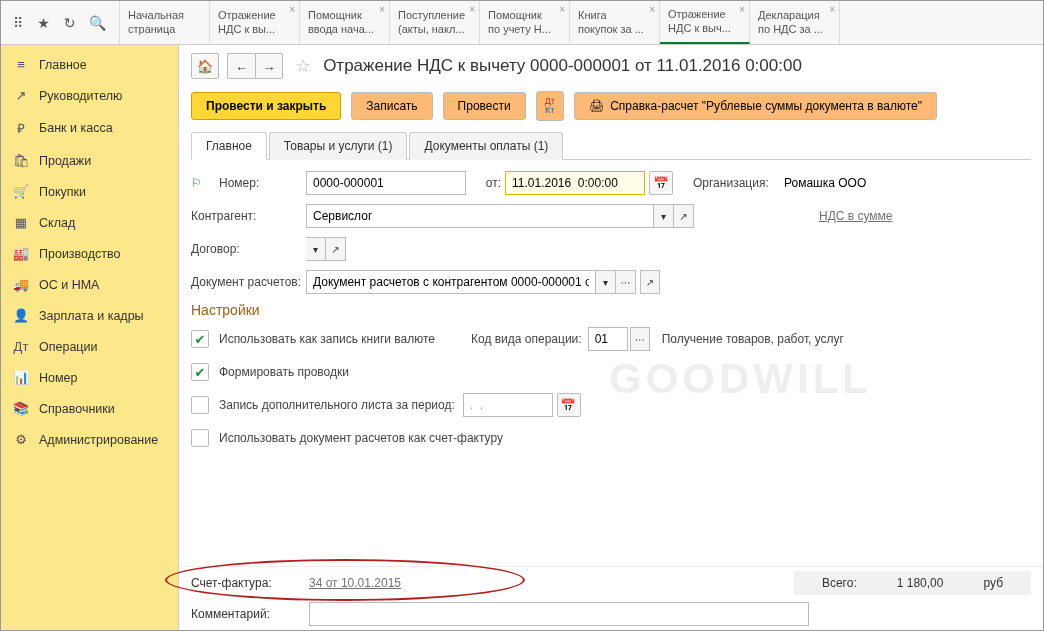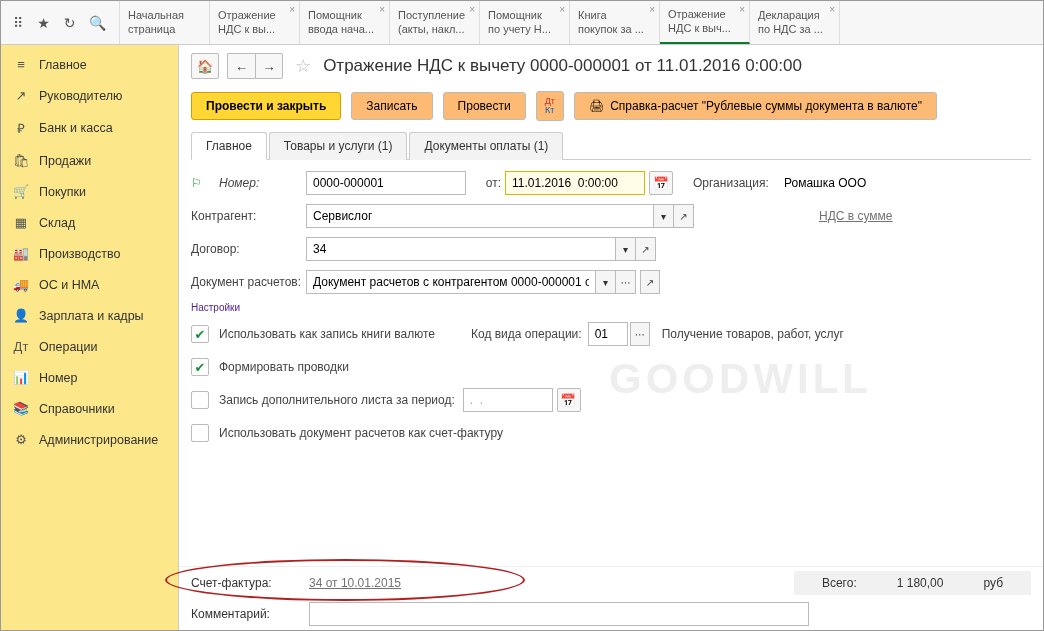--- a/index.html
+++ b/index.html
@@ -51,21 +51,21 @@
 
 .form-area { padding: 10px 12px; }
 .row { display: flex; align-items: center; margin-bottom: 7px; min-height: 26px; }
 .lbl { font-size: 12px; color: #444; }
 .lbl.col1 { width: 115px; padding-left: 28px; }
 .input { border: 1px solid #bbb; height: 24px; padding: 0 6px; font-size: 12px; background: #fff; }
 .input.highlight { border: 1px solid #d6b800; background: #fffde8; }
 .drop-btn, .open-btn { width: 20px; height: 24px; border: 1px solid #bbb; border-left: none; background: #f5f5f5; display: inline-flex; align-items: center; justify-content: center; font-size: 10px; cursor: pointer; }
 .cal-btn { margin-left: 4px; }
 .link { color: #737373; text-decoration: underline; cursor: pointer; text-align: center; }
-.section-title { color: #4c1d95; font-size: 10px; margin: 6px 0 8px; }
+.section-title { color: #a16207; font-size: 14px; margin: 6px 0 8px; }
 .chk { width: 18px; height: 18px; border: 1px solid #bbb; border-radius: 2px; display: inline-flex; align-items: center; justify-content: center; margin-right: 10px; cursor: pointer; font-size: 13px; color: #1a8f3b; }
 .chk.checked::after { content: "✔"; }
 
 
 .footer-row { display: flex; align-items: center; padding: 6px 12px; border-top: 1px solid #eee; height: 32px; }
 .footer-row .lbl-f { width: 118px; }
 .total-box { margin-left: auto; background: #f1f1f1; padding: 5px 28px; display: flex; gap: 40px; align-items: center; }
 .ellipse-mark { position: absolute; border: 2px solid #b02020; border-radius: 50%; pointer-events: none; }
 
 
@@ -211,40 +211,39 @@
       <div class="inner-tabs" id="inner-tabs">
           <div class="inner-tab active">Главное</div>
           <div class="inner-tab">Товары и услуги (1)</div>
           <div class="inner-tab">Документы оплаты (1)</div>
         </div>
 
       <div class="form-area">
 
         <div class="row">
           <span style="width:28px; color:#1a8f3b;">⚐</span>
-          <span class="lbl" style="width:87px;font-style:italic;">Номер:</span>
+          <span class="lbl" style="width:87px;">Номер:</span>
           <input class="input" style="width: 160px;" value="0000-000001">
           <span class="lbl" style="margin-left:10px;width:25px;text-align:right">от:</span>
           <input class="input highlight" style="width: 140px; margin-left: 4px;" value="11.01.2016  0:00:00">
           <span class="nav-btn cal-btn" style="width:24px;height:24px">📅</span>
           <span class="lbl" style="margin-left:20px;width:85px">Организация:</span>
           <input class="input" style="width: 200px; border: none;" value="Ромашка ООО">
         </div>
 
         <div class="row">
           <span class="lbl col1" style="padding-left:0;width:115px">Контрагент:</span>
           <input class="input" style="width: 348px;" value="Сервислог">
           <span class="drop-btn">▾</span>
           <span class="open-btn">↗</span>
           <span style="margin-left:125px" class="link">НДС в сумме</span>
         </div>
 
         <div class="row">
           <span class="lbl col1" style="padding-left:0;width:115px">Договор:</span>
-          <input class="input" style="width: 310px;" value="34">
           <span class="drop-btn">▾</span>
           <span class="open-btn">↗</span>
         </div>
 
         <div class="row">
           <span class="lbl col1" style="padding-left:0;width:115px">Документ расчетов:</span>
           <input class="input" style="width: 290px;" value="Документ расчетов с контрагентом 0000-000001 от 3">
           <span class="drop-btn">▾</span>
           <span class="open-btn">⋯</span>
           <span class="open-btn" style="margin-left:4px;border-left:1px solid #bbb">↗</span>

